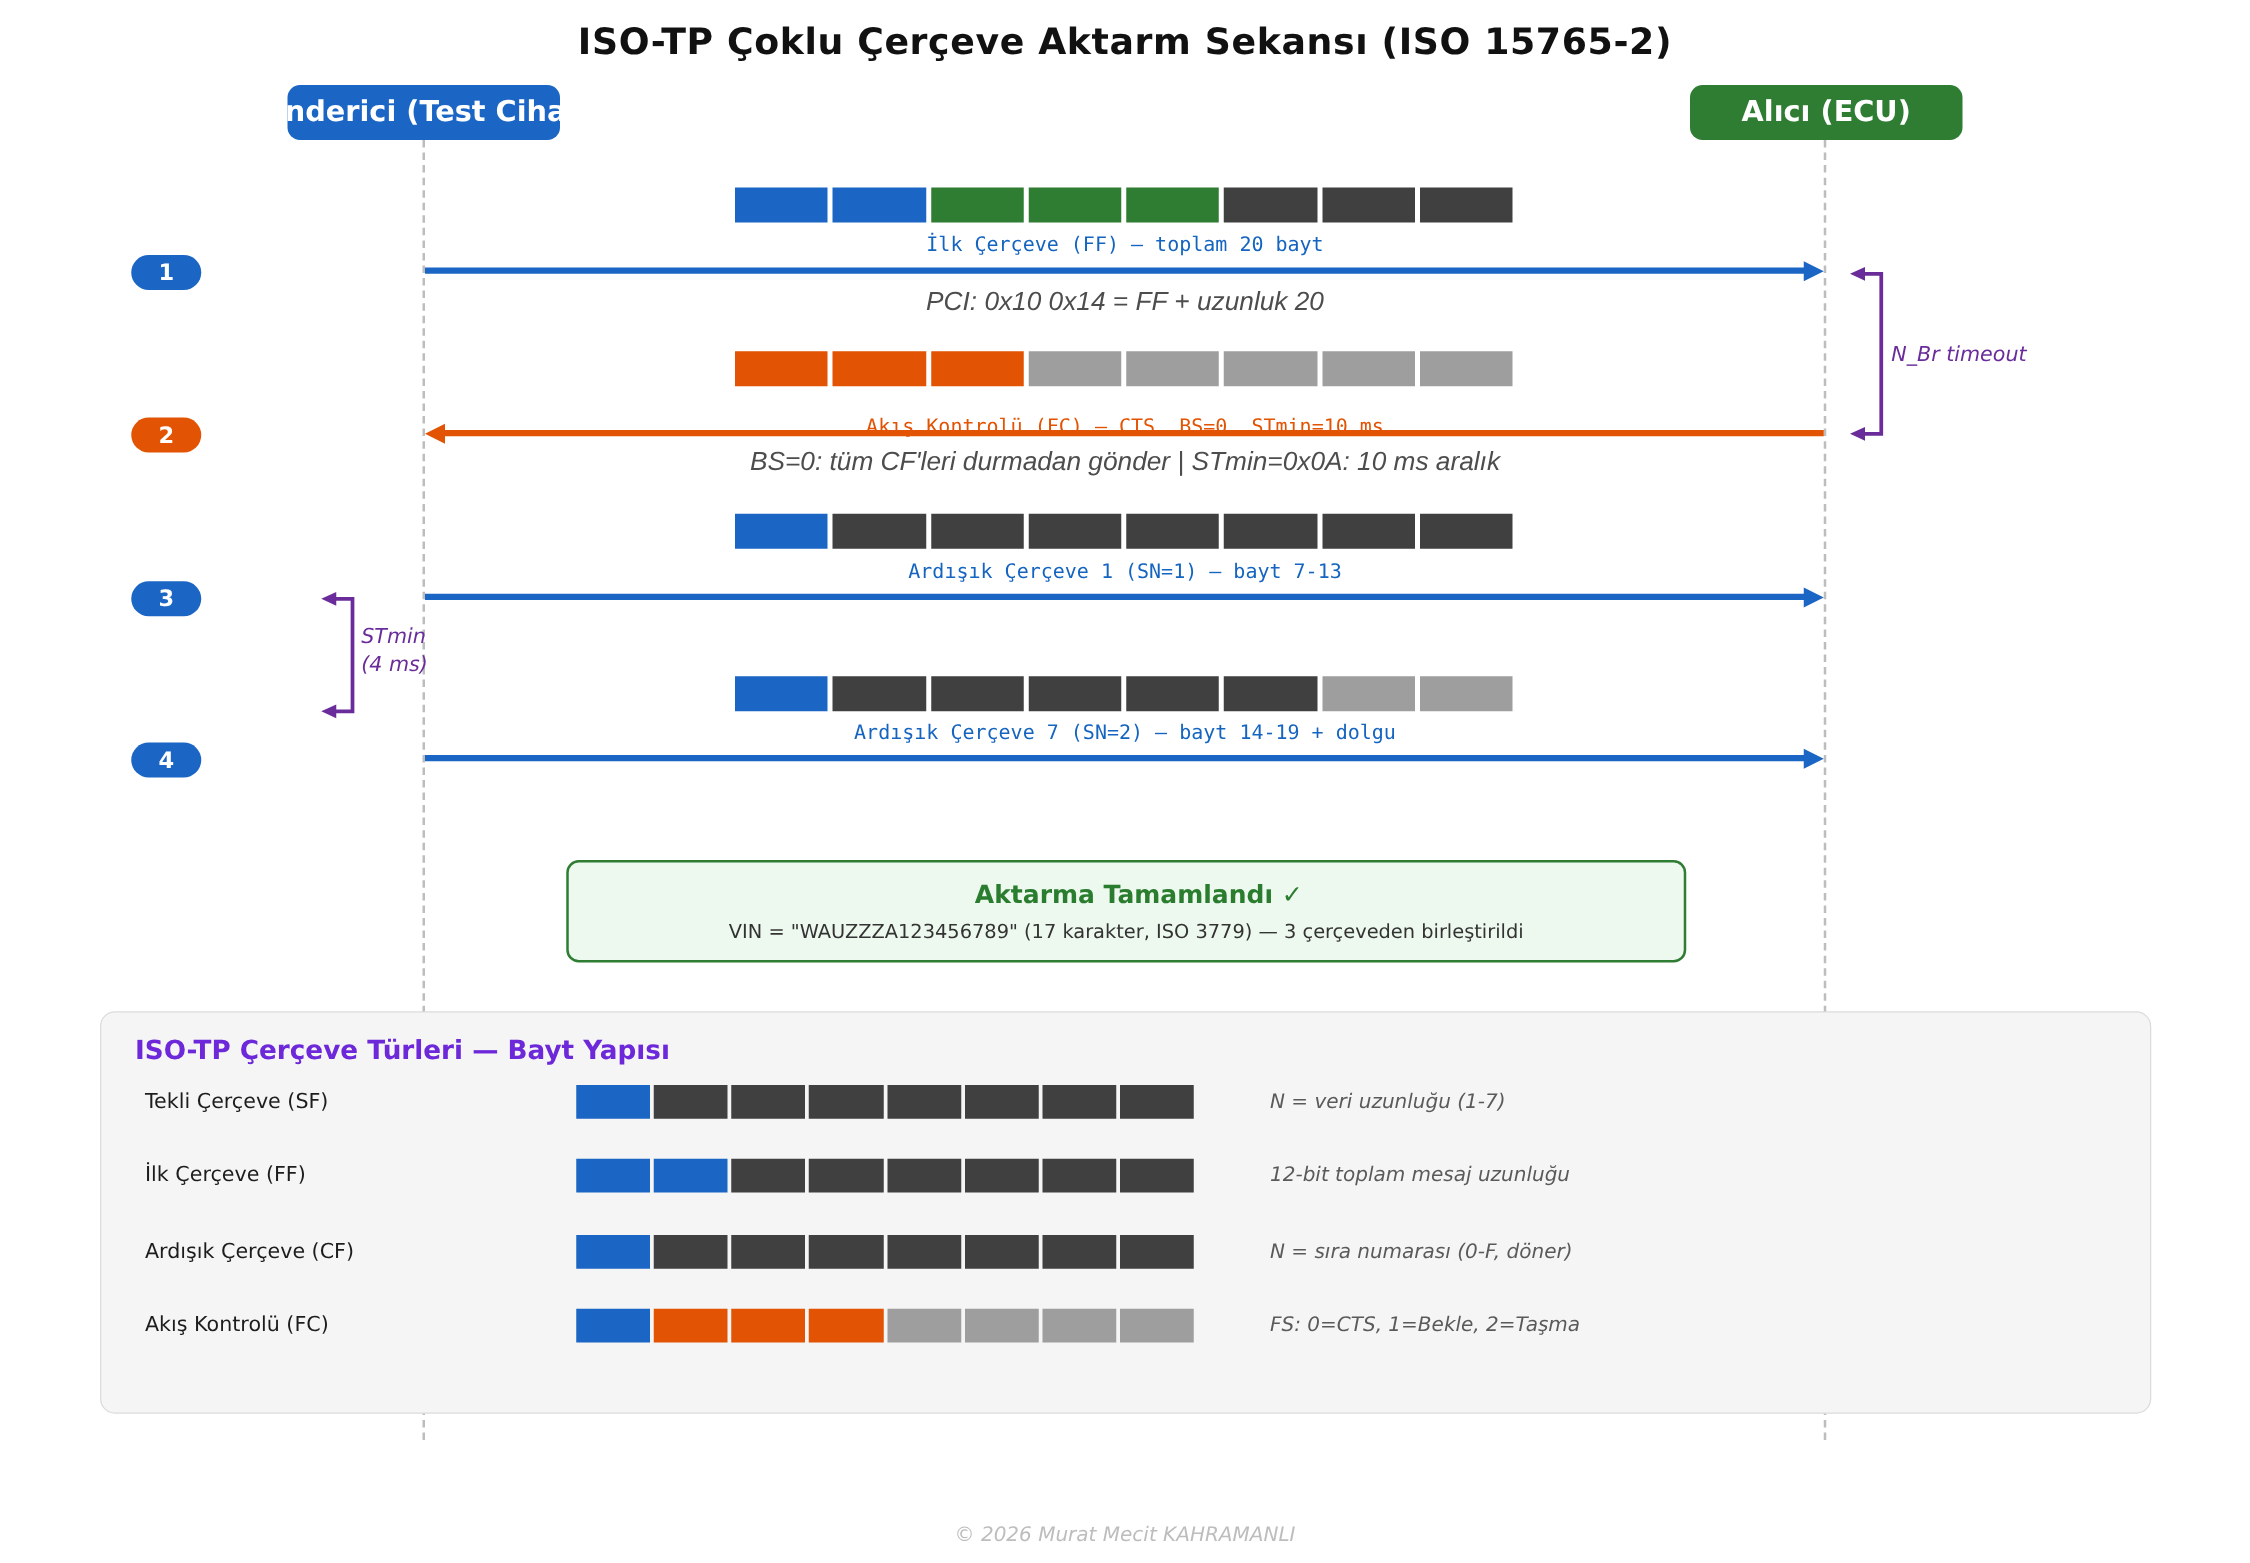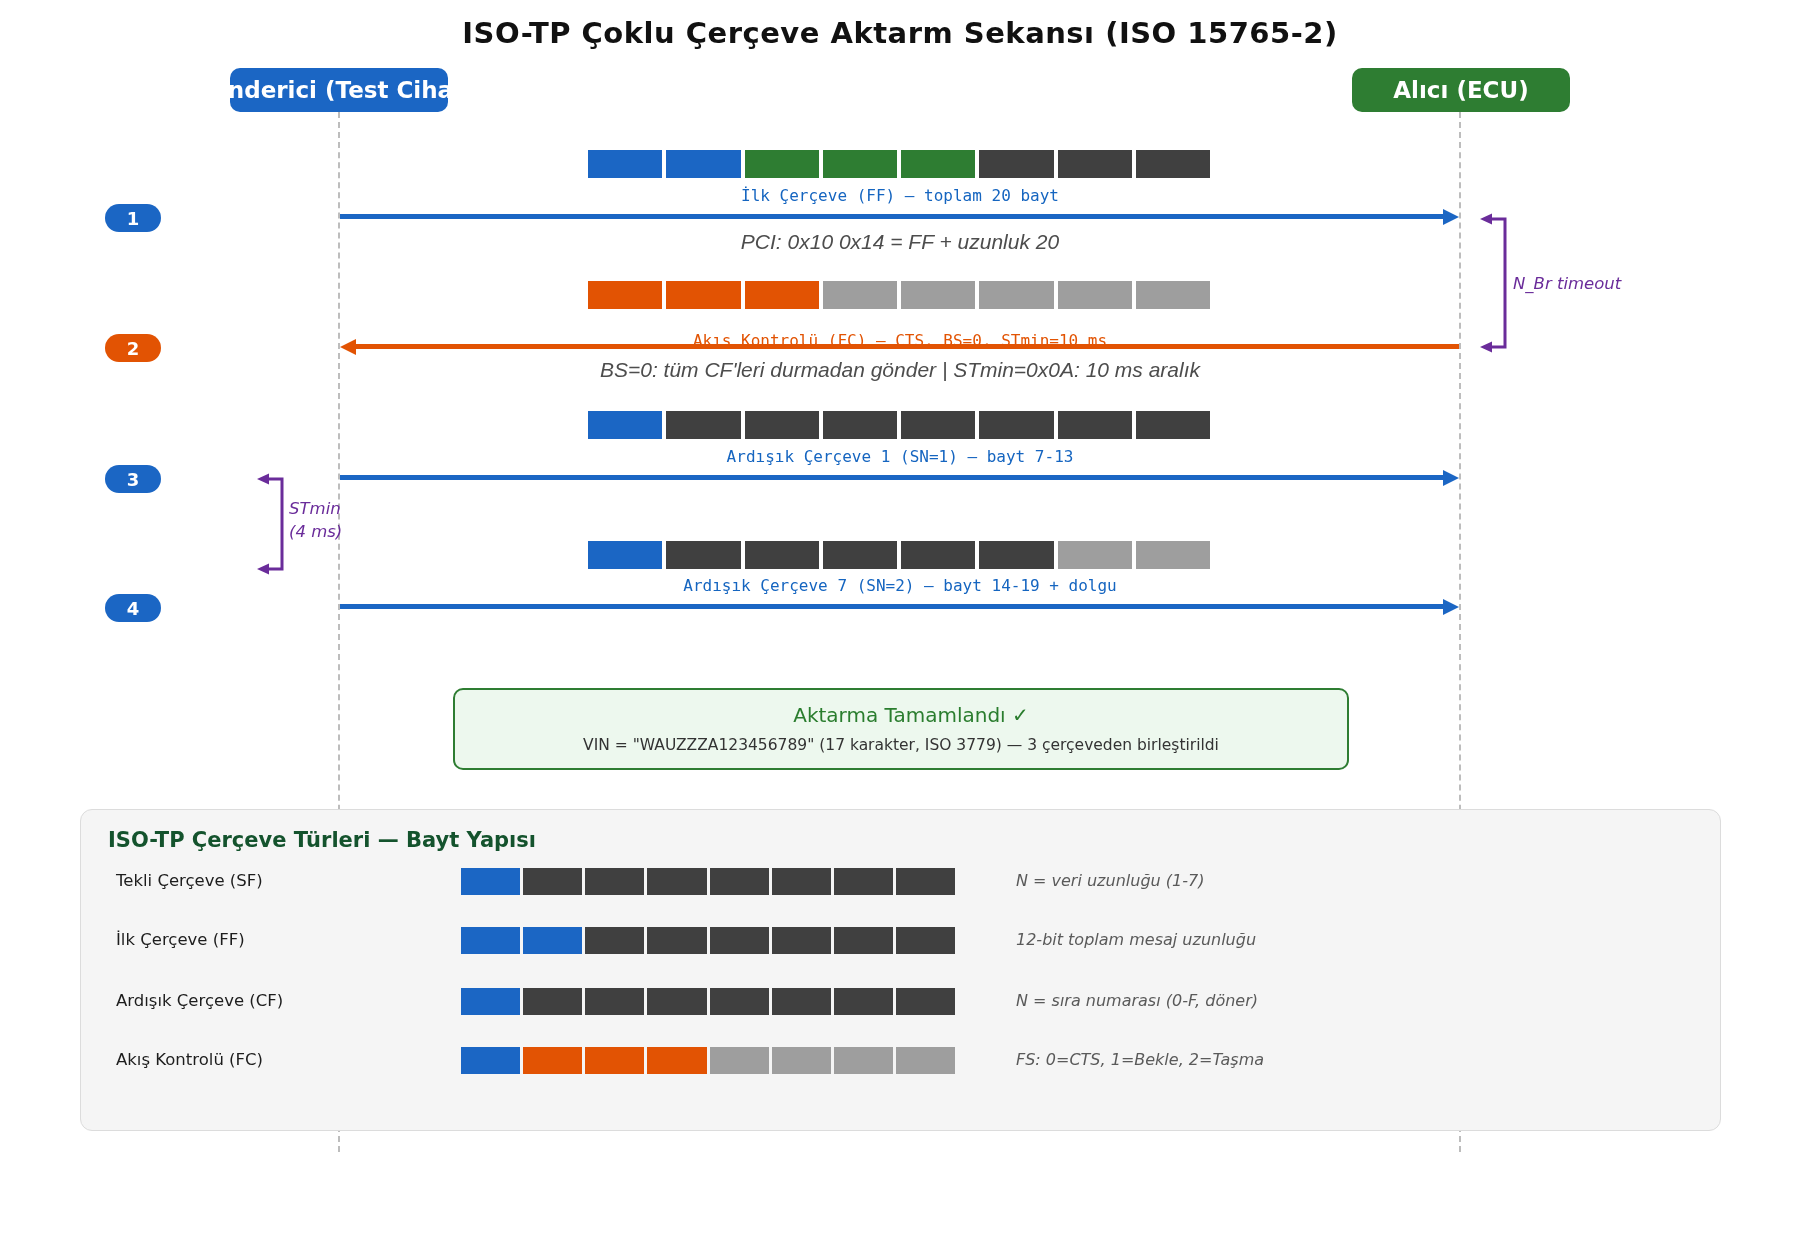--- a/index.html
+++ b/index.html
@@ -68,28 +68,28 @@
   .bracket-stmin{left:255px;top:471px;}
   .timing-text{position:absolute;font-style:italic;font-size:16.5px;color:var(--purple);
                font-family:"DejaVu Sans", sans-serif;line-height:23px;}
   .nbr-text{left:1513px;top:272px;}
   .stmin-text{left:289px;top:497px;}
 
   
   .completion{position:absolute;left:453px;top:688px;width:896px;height:82px;
               background:#edf8ee;border:2px solid var(--green);border-radius:10px;
               box-sizing:border-box;text-align:center;}
-  .completion .c-title{margin-top:13px;font-size:20px;font-weight:normal;color:#2a7d2e;margin-left:20px;}
+  .completion .c-title{margin-top:13px;font-size:20px;font-weight:bold;color:#2a7d2e;margin-left:20px;}
   .completion .c-detail{margin-top:9px;font-size:15.5px;color:#333;}
 
   
   .legend{position:absolute;left:80px;top:809px;width:1641px;height:322px;
           background:#f5f5f5;border:1.5px solid #dcdcdc;border-radius:12px;
           box-sizing:border-box;}
-  .legend-title{position:absolute;left:27px;top:18px;font-size:21px;font-weight:bold;color:#14532d;}
+  .legend-title{position:absolute;left:27px;top:18px;font-size:21px;font-weight:bold;color:#6d28d9;}
   .lrow-label{position:absolute;left:35px;width:330px;font-size:16.5px;color:#1d1d1d;}
   .lrow-bytes{position:absolute;left:380px;width:494px;height:27px;display:flex;gap:3px;}
   .lrow-note{position:absolute;left:890px;font-family:"DejaVu Sans", sans-serif;
              font-style:italic;font-size:16px;color:#5a5a5a;margin-left:45px;}
   .lr0 .lrow-bytes{top:58px;} .lr1 .lrow-bytes{top:117px;}
   .lr2 .lrow-bytes{top:178px;} .lr3 .lrow-bytes{top:237px;}
   .lr0 .lrow-label{top:61px;} .lr1 .lrow-label{top:120px;}
   .lr2 .lrow-label{top:181px;} .lr3 .lrow-label{top:240px;}
   .lr0 .lrow-note{top:61px;} .lr1 .lrow-note{top:120px;}
   .lr2 .lrow-note{top:181px;} .lr3 .lrow-note{top:240px;}
@@ -260,13 +260,14 @@
           <div class="byte" style="background: var(--orange);"></div>
           <div class="byte" style="background: var(--gray);"></div>
           <div class="byte" style="background: var(--gray);"></div>
           <div class="byte" style="background: var(--gray);"></div>
           <div class="byte" style="background: var(--gray);"></div>
         </div>
       <div class="lrow-note">FS: 0=CTS, 1=Bekle, 2=Taşma</div>
     </div>
   </div>
 
+  <div class="footer">© 2026 Murat Mecit KAHRAMANLI</div>
 </div>
 
 </body></html>

